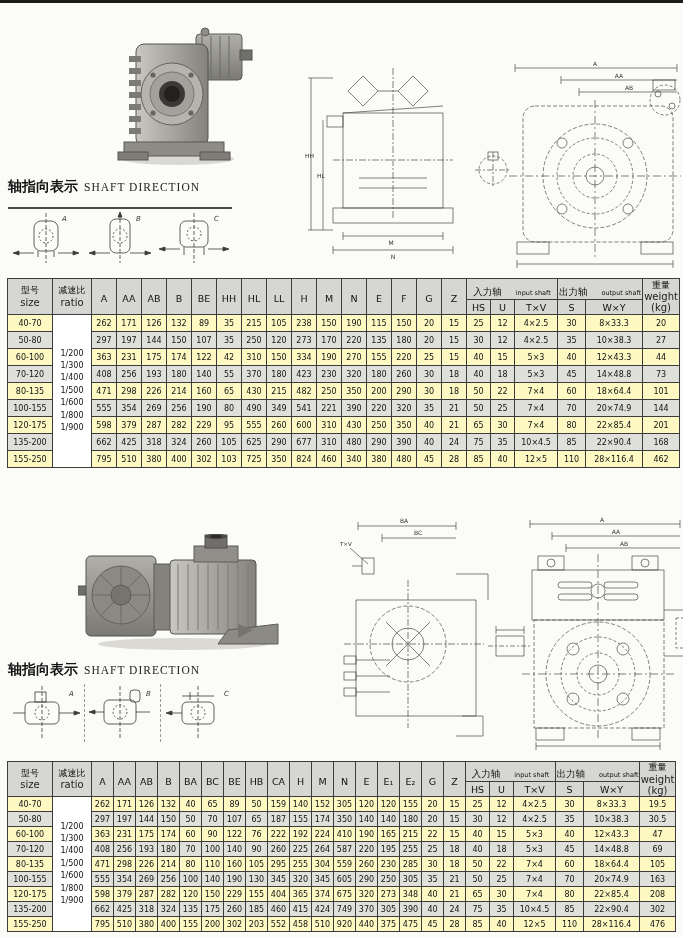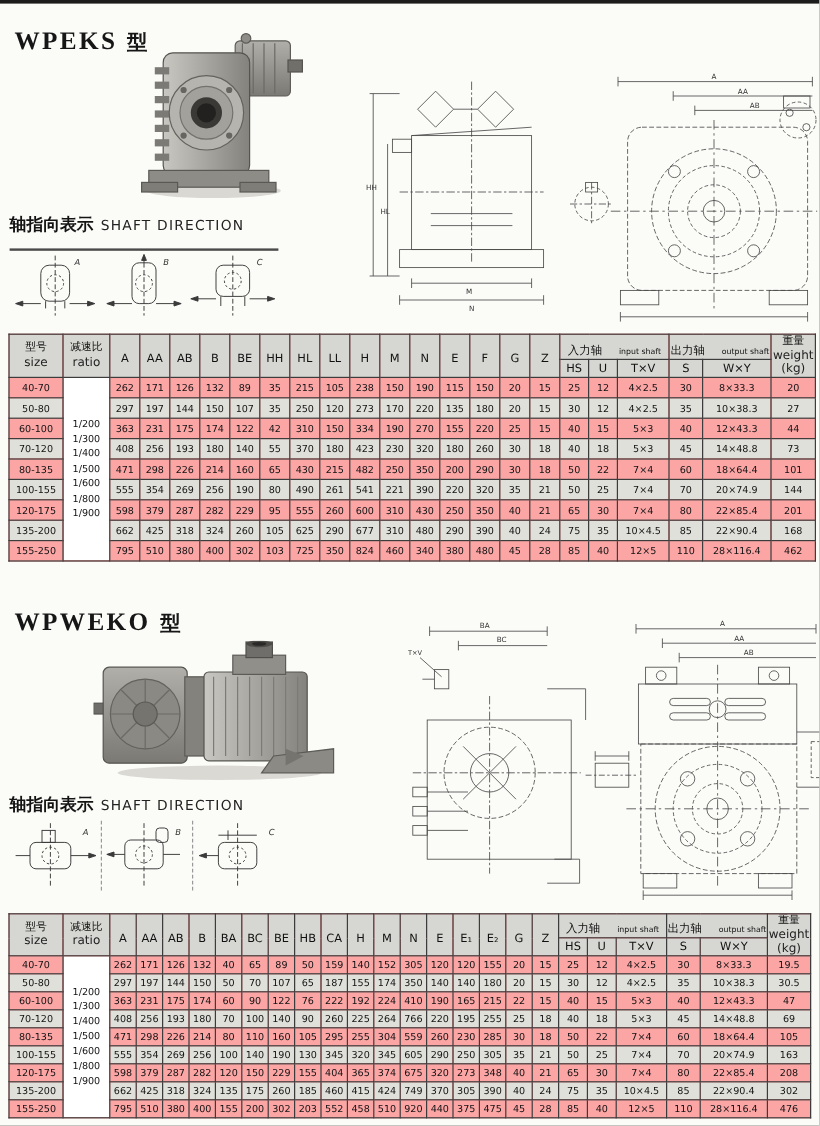--- a/index.html
+++ b/index.html
@@ -5,35 +5,35 @@
   * { box-sizing: border-box; }
   body { margin:0; background:#777; }
   .page { position:relative; width:683px; height:938px; margin:0 auto; background:#fbfbf8;
           font-family:"DejaVu Sans", sans-serif; color:#111; overflow:hidden; }
   .top-rule { position:absolute; top:0; left:0; width:683px; height:3px; background:#1c1c1c; }
 
   .model-title { position:absolute; font-family:"Liberation Serif", serif; font-weight:bold;
                  font-size:21px; letter-spacing:2px; color:#161616; }
   .model-title .zh { font-size:17px; letter-spacing:0; margin-left:8px; }
 
-  .shaft-heading { position:absolute; white-space:nowrap; }
+  .shaft-heading { position:absolute; white-space:nowrap;font-family:Liberation Serif, serif; }
   .shaft-heading .zh { font-size:14px; font-weight:bold; color:#141414; }
   .shaft-heading .en { font-size:11.5px; color:#222; letter-spacing:1px; margin-left:6px; }
 
   .rule { position:absolute; background:#4a4a4a; }
 
   .diagram-strip { position:absolute; display:flex; align-items:flex-start; }
   .mini-diagram { position:relative; }
   .strip2 .mini-diagram { border-left:1px dashed #999; padding:0 3px; }
   .strip2 .mini-diagram:first-child { border-left:none; }
 
   svg text { font-family:"DejaVu Sans", sans-serif; fill:#333; }
 
   table.spec { position:absolute; border-collapse:collapse; table-layout:fixed; width:669px;
-               background:#fca5a5; }
+               background:#fef9c3; }
   table.spec th, table.spec td { border:1px solid #3c3c3c; text-align:center; vertical-align:middle;
                padding:0; overflow:hidden; }
   table.spec thead th { background:#d6d6d2; font-weight:normal; }
   table.spec tbody tr:nth-child(even) td { background:#e0e0db; }
   table.spec td.ratio-cell { background:#fff !important; white-space:pre-line; line-height:1.55;
                font-size:8px; }
   .hz { display:block; font-size:9px; line-height:1.25; }
   .he { display:block; font-size:10px; line-height:1.1; color:#222; }
   .gz { font-size:9.5px; } .ge { font-size:6.5px;margin-left:12px; }
   table.spec thead tr.sub th { font-size:8.5px; height:15px; }
@@ -42,23 +42,20 @@
   #table-1 tbody td { height:15px; }
   #table-0 thead tr.main th { height:21px; }
   #table-1 thead tr.main th { height:20px; }
 </style>
 </head>
 <body>
 
 <div class="page">
   <div class="top-rule"></div>
 
-  <div class="model-title" style="left:12px; top:22px;">
-    <span>WPEKS</span><span class="zh">型</span>
-  </div>
 
   <svg width="150" height="142" style="position:absolute; left:108px; top:26px;">
     <defs>
       <linearGradient id="m1" x1="0" y1="0" x2="1" y2="0">
         <stop offset="0" stop-color="#c8c7c2"></stop>
           <stop offset="0.5" stop-color="#a6a5a0"></stop>
           <stop offset="1" stop-color="#83827d"></stop>
       </linearGradient>
       <linearGradient id="m2" x1="0" y1="0" x2="0" y2="1">
         <stop offset="0" stop-color="#b0afa9"></stop>
@@ -410,21 +407,21 @@
         </tr>
         <tr>
           <td>100-155</td>
           <td>555</td>
           <td>354</td>
           <td>269</td>
           <td>256</td>
           <td>190</td>
           <td>80</td>
           <td>490</td>
-          <td>261</td>
+          <td>349</td>
           <td>541</td>
           <td>221</td>
           <td>390</td>
           <td>220</td>
           <td>320</td>
           <td>35</td>
           <td>21</td>
           <td>50</td>
           <td>25</td>
           <td>7×4</td>
@@ -500,23 +497,20 @@
           <td>85</td>
           <td>40</td>
           <td>12×5</td>
           <td>110</td>
           <td>28×116.4</td>
           <td>462</td>
         </tr>
       </tbody>
     </table>
 
-  <div class="model-title" style="left:12px; top:506px;">
-    <span>WPWEKO</span><span class="zh">型</span>
-  </div>
 
   <svg width="205" height="120" style="position:absolute; left:78px; top:534px;">
     <ellipse cx="105" cy="110" rx="85" ry="6" fill="#dad9d4"></ellipse>
     <rect x="0" y="52" width="12" height="9" fill="#6f6e6a" stroke="#55544f"></rect>
     <rect x="8" y="22" width="70" height="80" rx="5" fill="url(#m2)" stroke="#55544f"></rect>
     <circle cx="43" cy="61" r="29" fill="#8a8984" stroke="#63625d"></circle>
     <line x1="43" y1="32" x2="43" y2="90" stroke="#6b6a65"></line>
       <line x1="14" y1="61" x2="72" y2="61" stroke="#6b6a65"></line>
     <line x1="23" y1="41" x2="63" y2="81" stroke="#6b6a65"></line>
       <line x1="63" y1="41" x2="23" y2="81" stroke="#6b6a65"></line>
@@ -824,21 +818,21 @@
           <td>256</td>
           <td>193</td>
           <td>180</td>
           <td>70</td>
           <td>100</td>
           <td>140</td>
           <td>90</td>
           <td>260</td>
           <td>225</td>
           <td>264</td>
-          <td>766</td>
+          <td>587</td>
           <td>220</td>
           <td>195</td>
           <td>255</td>
           <td>25</td>
           <td>18</td>
           <td>40</td>
           <td>18</td>
           <td>5×3</td>
           <td>45</td>
           <td>14×48.8</td>

